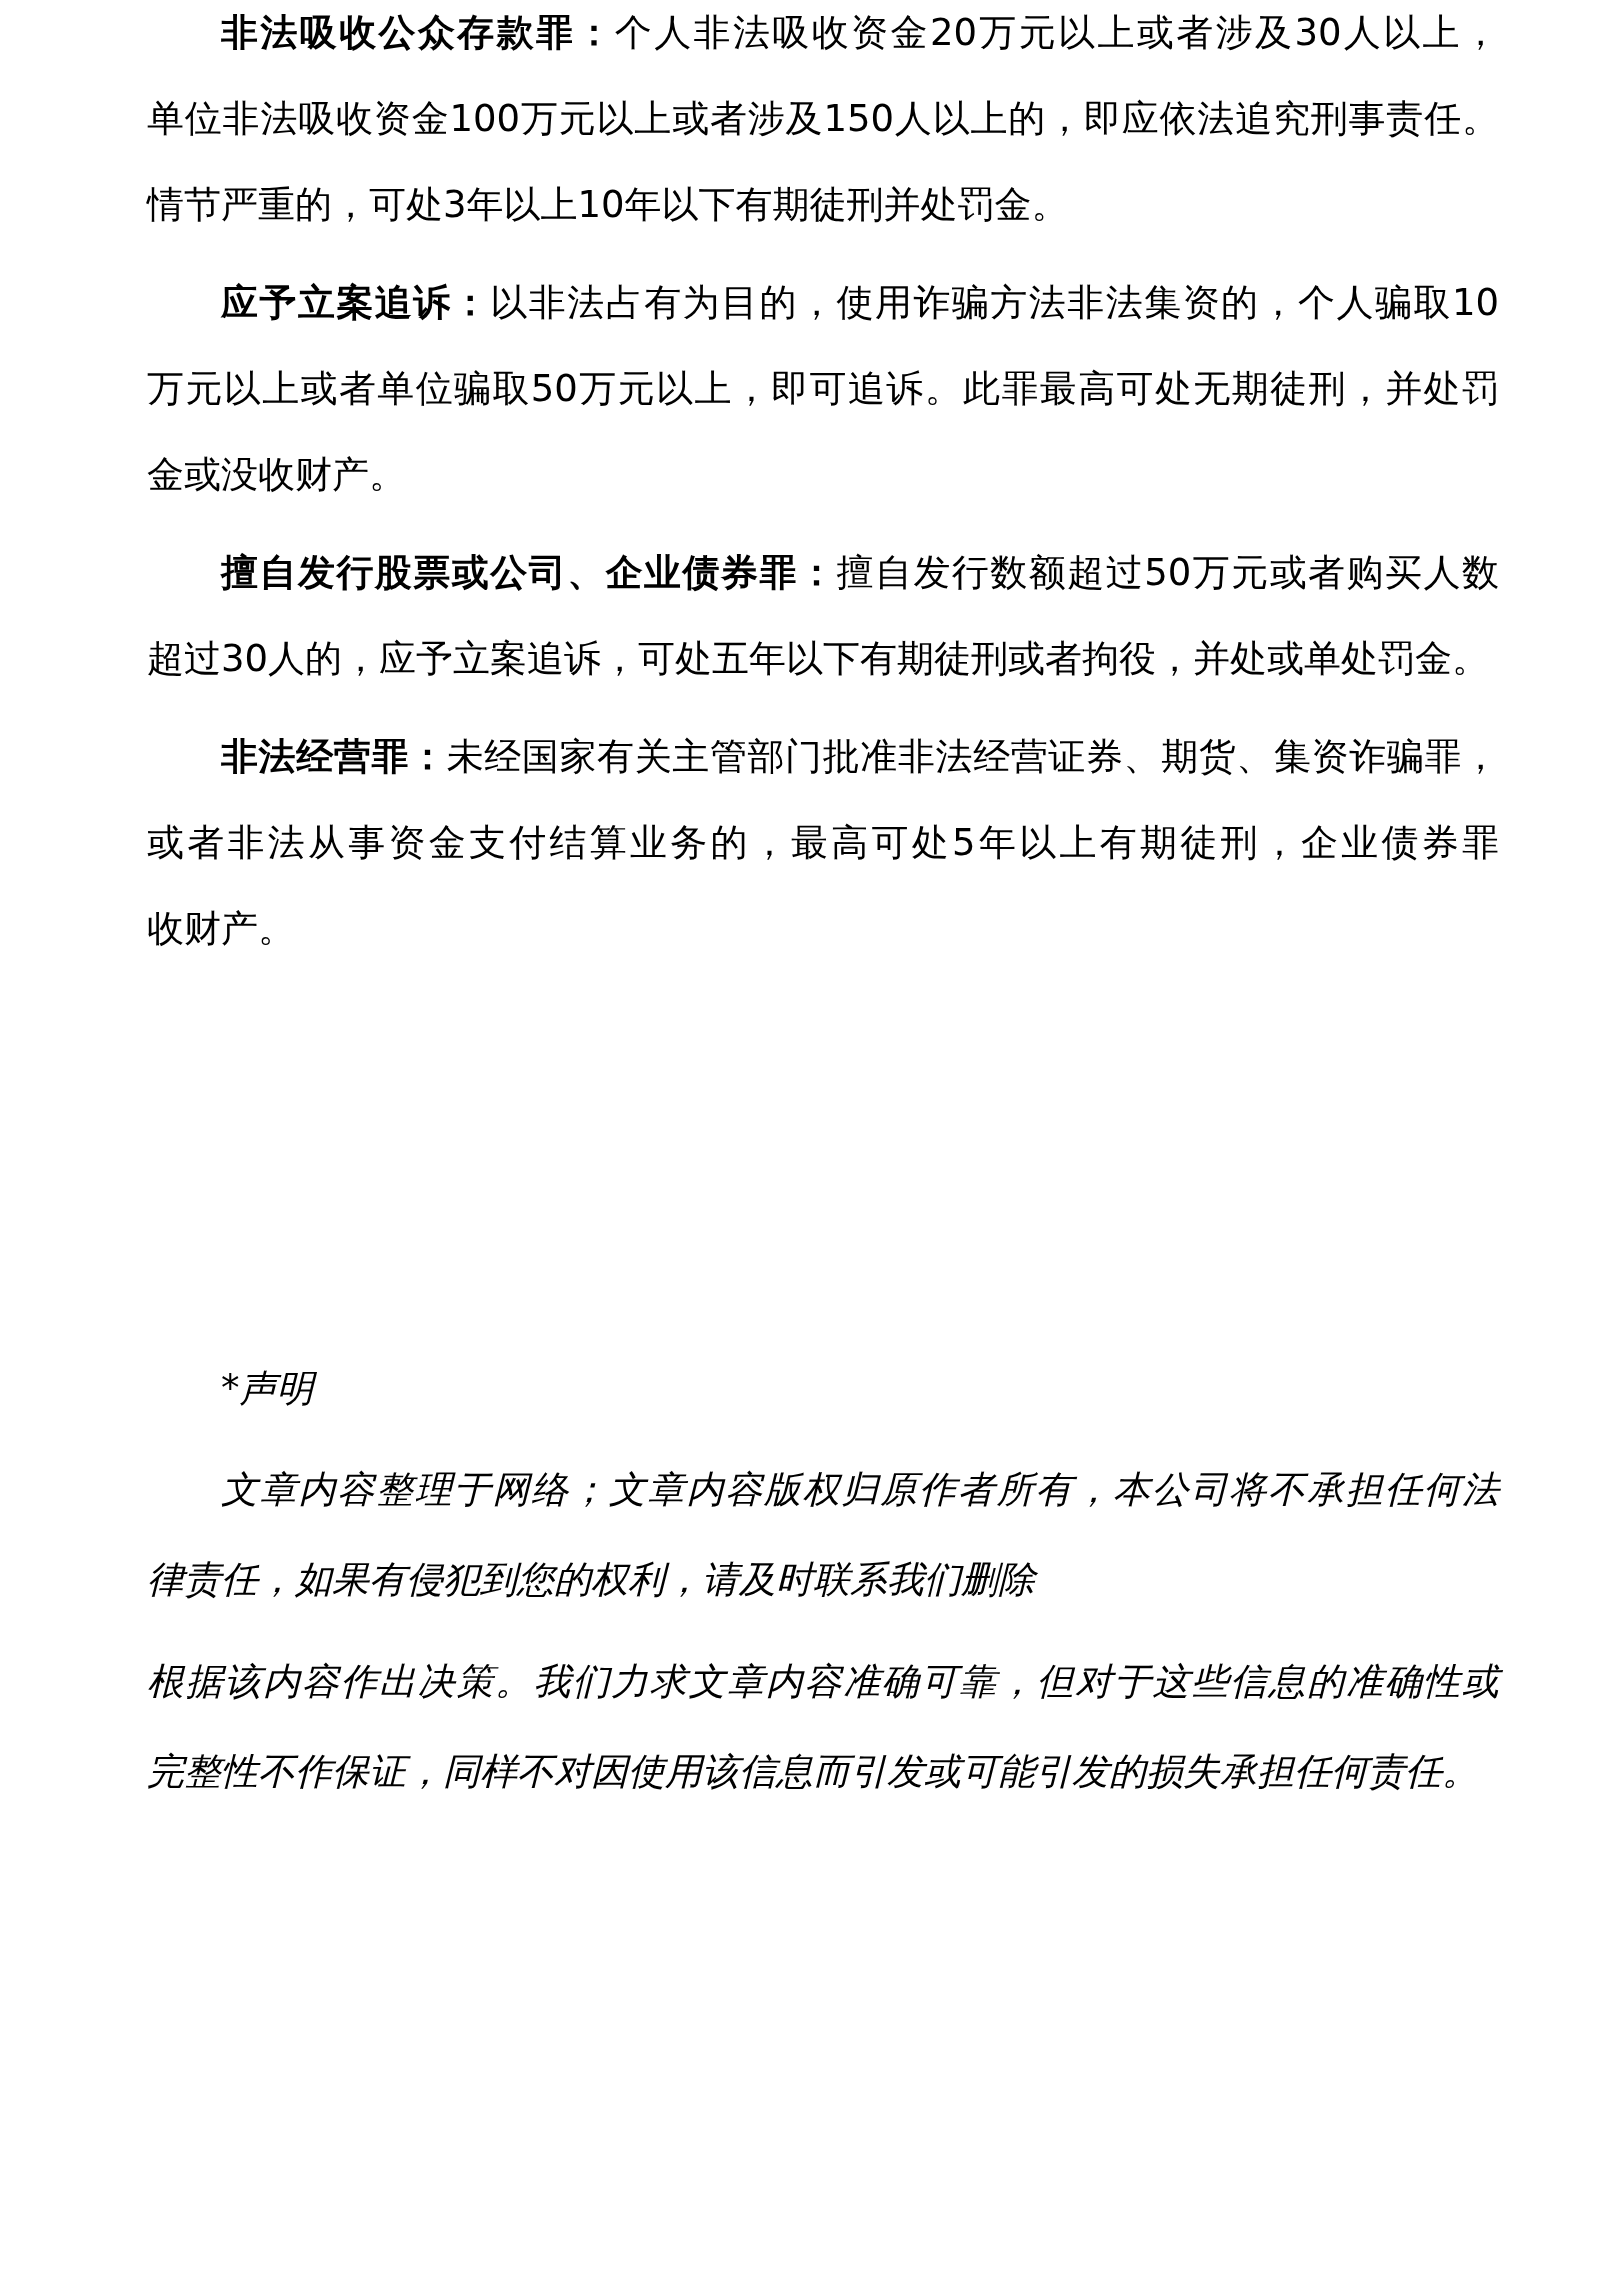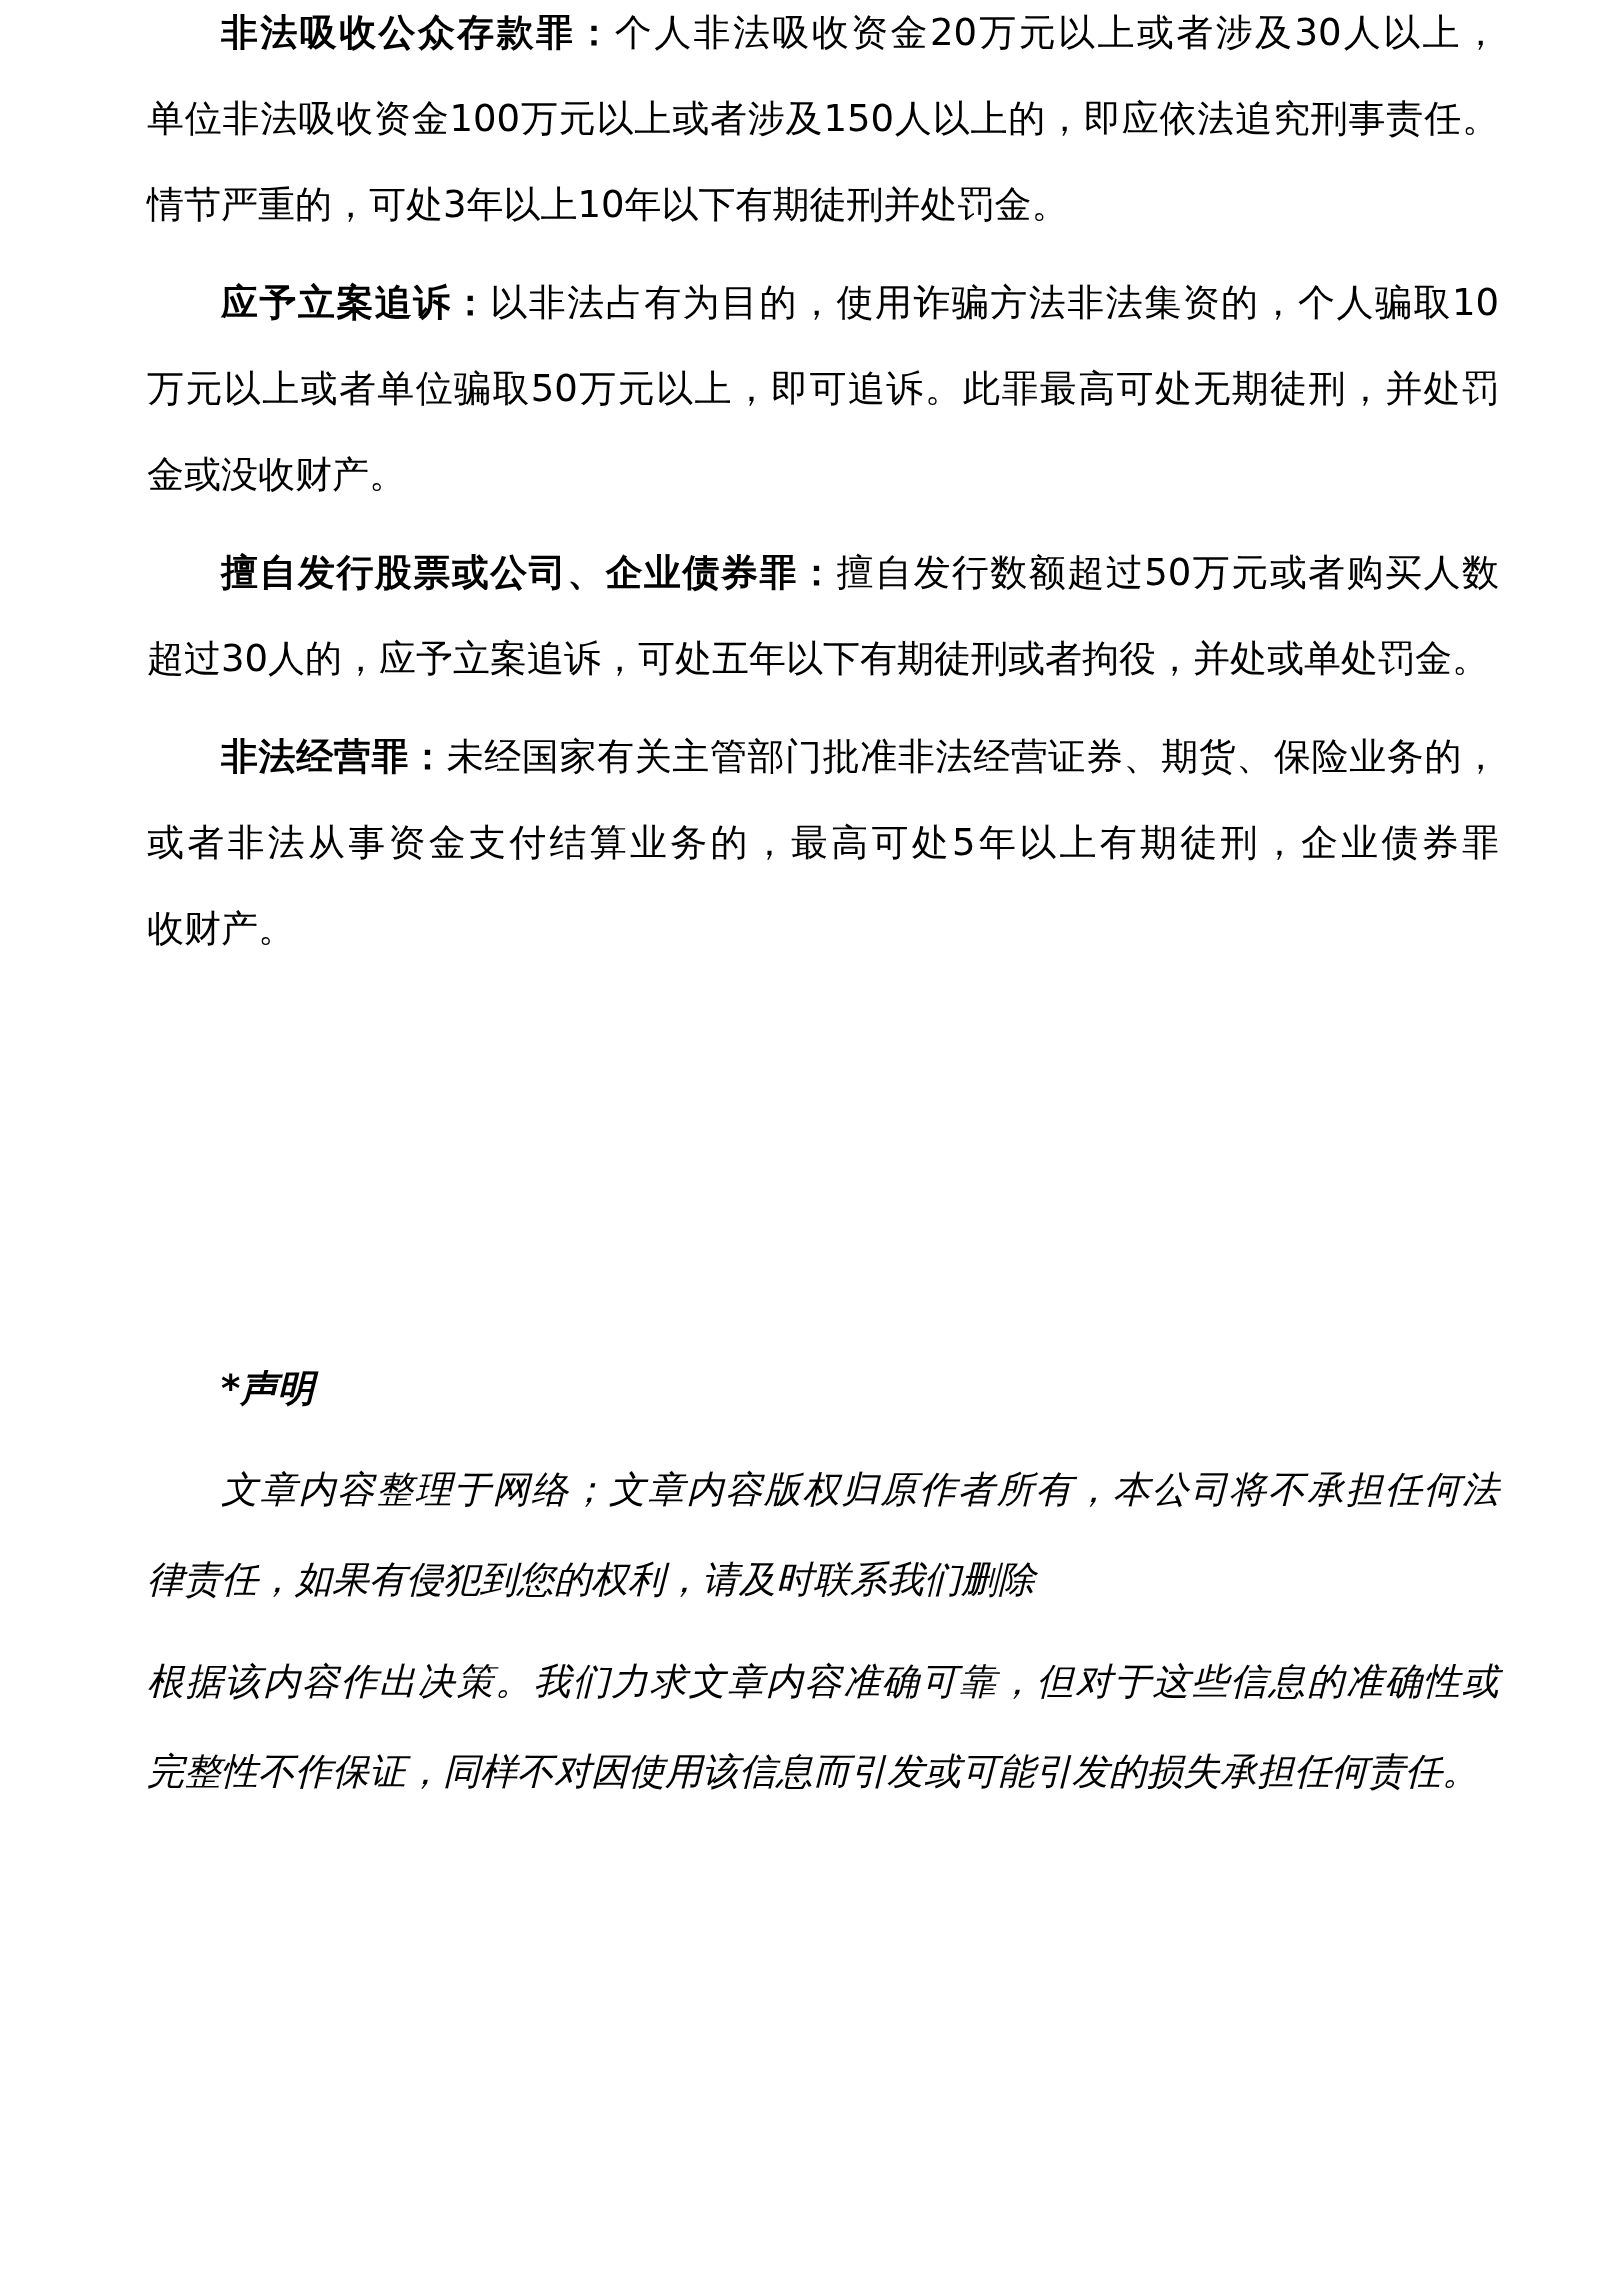--- a/index.html
+++ b/index.html
@@ -39,21 +39,21 @@
     font-weight: bold;
   }
   .disclaimer {
     margin-top: 372px;
     font-style: italic;
   }
   .disclaimer .line {
     line-height: 90px;
   }
   .disclaimer-heading {
-    font-weight: bold;
+    font-weight: normal;
   }
 </style>
 </head>
 <body>
 
 <div class="page">
 
   <p class="para">
     <span class="line first" style="display: block;"><strong class="lead" style="display:inline">非法吸收公众存款罪：</strong><span>个人非法吸收资金20万元以上或者涉及30人以上，</span></span>
     <span class="line" style="display:block">单位非法吸收资金100万元以上或者涉及150人以上的，即应依法追究刑事责任。</span>
@@ -65,21 +65,21 @@
     <span class="line" style="display:block">万元以上或者单位骗取50万元以上，即可追诉。此罪最高可处无期徒刑，并处罚</span>
     <span class="line last" style="display:block">金或没收财产。</span>
   </p>
 
   <p class="para">
     <span class="line first" style="display: block;"><strong class="lead" style="display:inline">擅自发行股票或公司、企业债券罪：</strong><span>擅自发行数额超过50万元或者购买人数</span></span>
     <span class="line last" style="display:block">超过30人的，应予立案追诉，可处五年以下有期徒刑或者拘役，并处或单处罚金。</span>
   </p>
 
   <p class="para">
-    <span class="line first" style="display: block;"><strong class="lead" style="display:inline">非法经营罪：</strong><span>未经国家有关主管部门批准非法经营证券、期货、保险业务的，</span></span>
+    <span class="line first" style="display: block;"><strong class="lead" style="display:inline">非法经营罪：</strong><span>未经国家有关主管部门批准非法经营证券、期货、集资诈骗罪，</span></span>
     <span class="line" style="display:block">或者非法从事资金支付结算业务的，最高可处5年以上有期徒刑，企业债券罪</span>
     <span class="line last" style="display:block">收财产。</span>
   </p>
 
   <div class="disclaimer">
     <p class="para disclaimer-heading">
       <span class="line first last" style="display:block">*声明</span>
     </p>
     <p class="para">
       <span class="line first" style="display:block">文章内容整理于网络；文章内容版权归原作者所有，本公司将不承担任何法</span>

